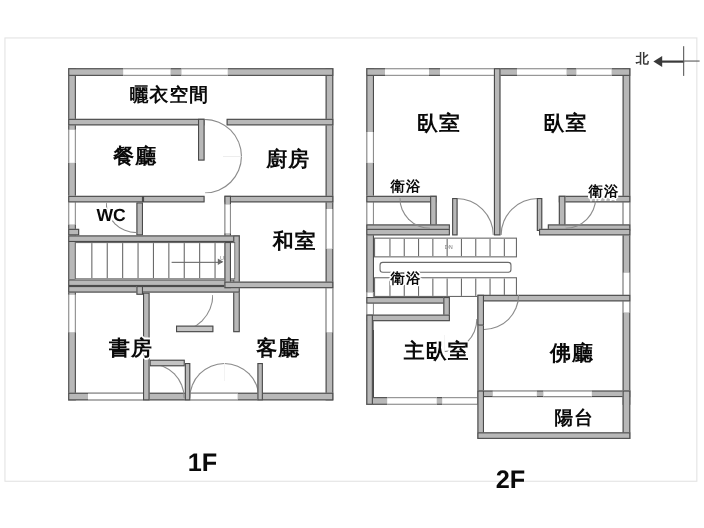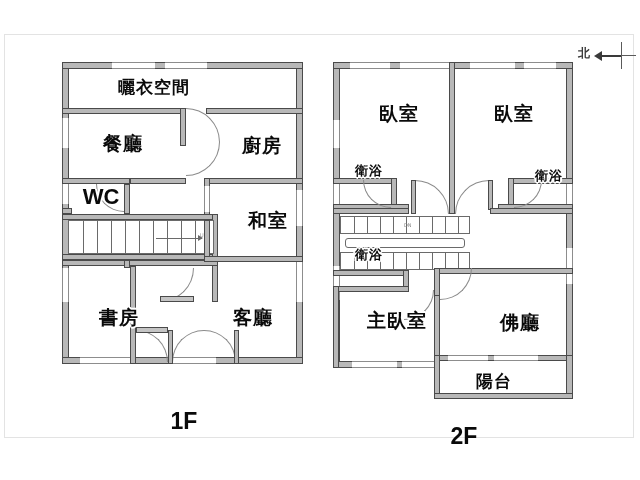--- a/index.html
+++ b/index.html
@@ -85,21 +85,21 @@
     z-index: 30;
     text-shadow:
        1px 0 0 #fff, -1px 0 0 #fff, 0 1px 0 #fff, 0 -1px 0 #fff,
        1px 1px 0 #fff, -1px -1px 0 #fff, 1px -1px 0 #fff, -1px 1px 0 #fff,
        2px 0 0 #fff, -2px 0 0 #fff, 0 2px 0 #fff, 0 -2px 0 #fff;
     padding-left: 12px;
   }
   .lbl.big   { font-size: 19px; }
   .lbl.mid   { font-size: 17px; }
   .lbl.small { font-size: 13px; }
-  .lbl.wc    { font-size: 22px; font-family: "Liberation Sans", sans-serif; letter-spacing: 0; }
+  .lbl.wc    { font-size: 16px; font-family: "Liberation Sans", sans-serif; letter-spacing: 0; }
   .floor-lbl {
     position: absolute;
     font-family: "Liberation Sans", sans-serif;
     font-size: 23px;
     font-weight: 700;
     color: #0a0a0a;
     transform: translate(-50%, -50%);
     z-index: 30;
   }
   
@@ -388,19 +388,19 @@
     <div class="wall" style="left:566px; top:355px; width:7px;   height:44px;"></div>
     <div class="wall" style="left:434px; top:393px; width:139px; height:6px;"></div>
 
     <div class="lbl big" style="left:393px; top:113px;">臥室</div>
     <div class="lbl big" style="left:508px; top:113px;">臥室</div>
     <div class="lbl small" style="left:363px; top:170px;">衛浴</div>
     <div class="lbl small" style="left:543px; top:175px;">衛浴</div>
     <div class="lbl small" style="left:363px; top:254px;">衛浴</div>
     <div class="lbl big" style="left:391px; top:320px;">主臥室</div>
     <div class="lbl big" style="left:514px; top:322px;">佛廳</div>
-    <div class="lbl mid" style="left:488px; top:381px;">陽台</div>
+    <div class="lbl mid" style="left:516px; top:381px;">陽台</div>
 
     <div class="floor-lbl" style="left:464px; top:436px;">2F</div>
   </div>
 
 
 </div>
 
 </body></html>

